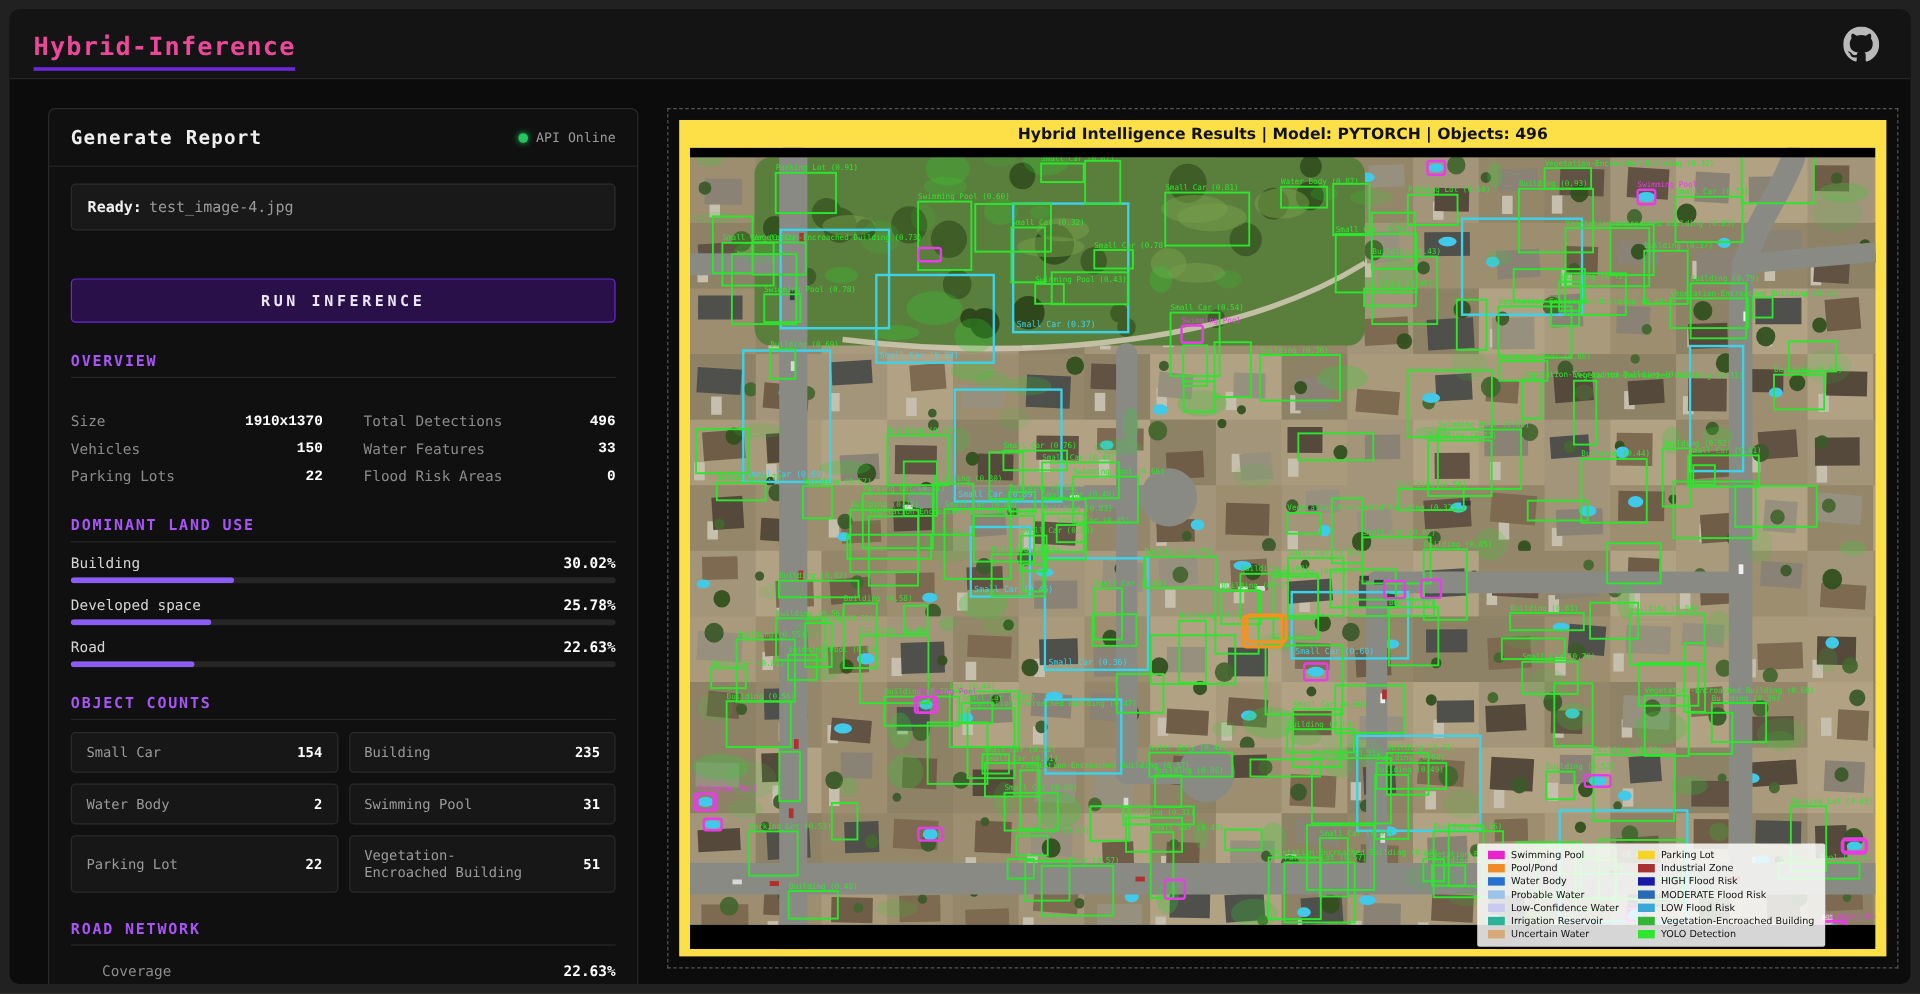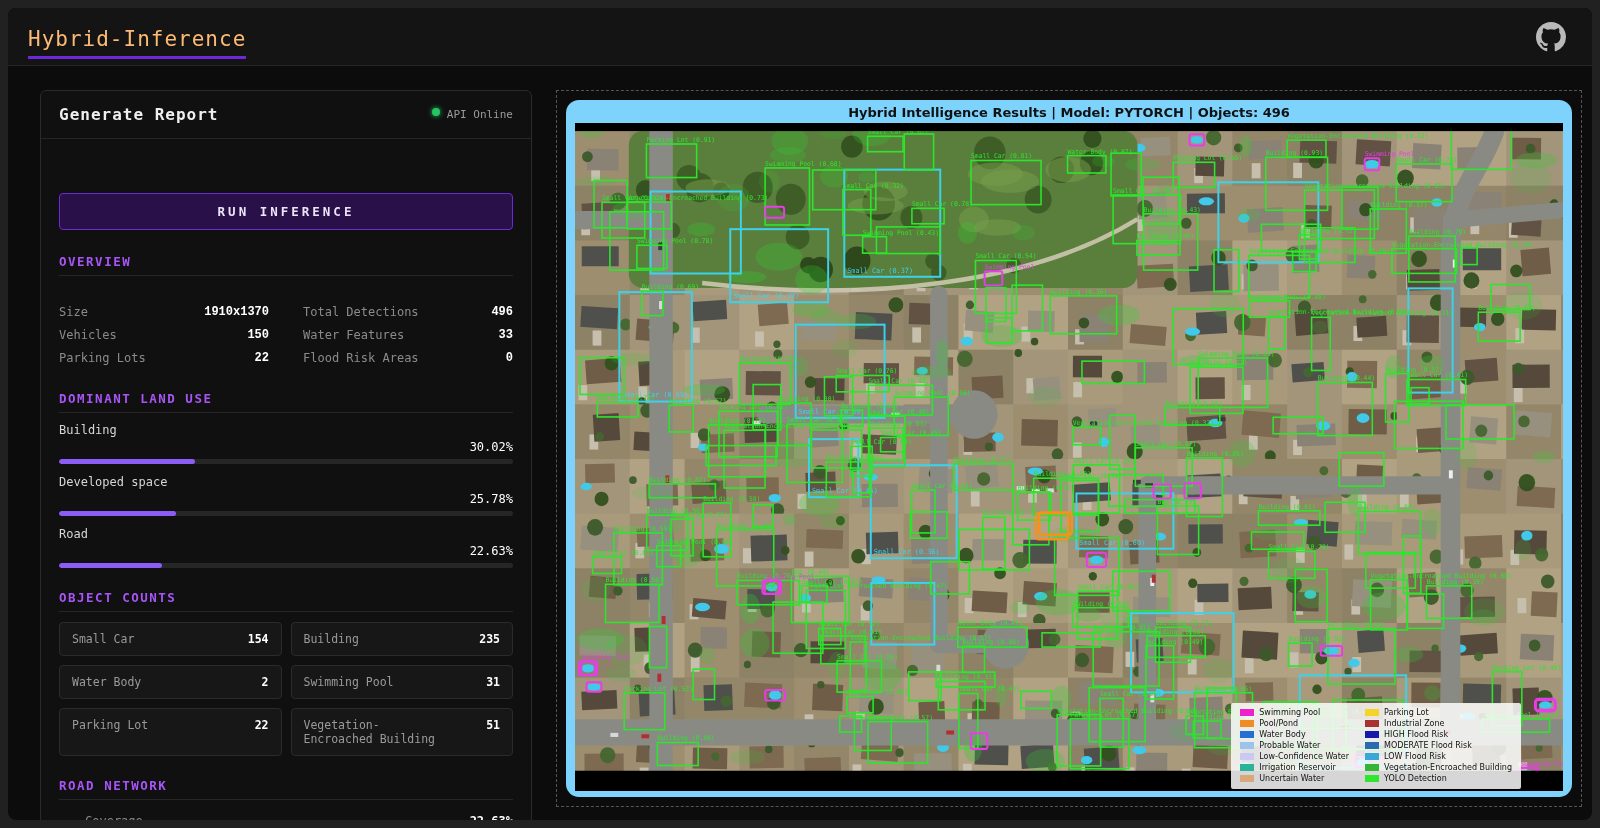--- a/index.html
+++ b/index.html
@@ -1,56 +1,56 @@
 <!DOCTYPE html>
 <html><head>
 <meta charset="utf-8">
 <style>
   * { box-sizing: border-box; margin: 0; padding: 0; }
   html,body { width:1600px; height:828px; background:#212121; font-family:"DejaVu Sans Mono", monospace; overflow:hidden; }
   .app { position:absolute; inset:8px; background:#0c0c0c; border-radius:8px; overflow:hidden; }
   
   .topbar { height:58px; background:#141414; border-bottom:1px solid #262626; display:flex; align-items:center; justify-content:space-between; padding:0 26px 0 20px; }
-  .app-title { color:#fdba74; font-size:21px; font-weight:normal; letter-spacing:1px; display:inline-block; border-bottom:3px solid #6d28d9; padding-bottom:5px; margin-top:12px; }
+  .app-title { color:#ec4899; font-size:21px; font-weight:bold; letter-spacing:1px; display:inline-block; border-bottom:3px solid #6d28d9; padding-bottom:5px; margin-top:12px; }
   .gh { width:30px; height:30px; cursor:pointer; }
   .gh svg { width:30px; height:30px; fill:#b9b9b9; }
   
   .main { display:flex; align-items:flex-start; gap:24px; padding:24px 10px 20px 32px; }
   
   .card { width:492px; background:#101010; border:1px solid #2a2a2a; border-radius:6px; flex:none; }
   .card-head { display:flex; align-items:center; justify-content:space-between; padding:14px 18px; border-bottom:1px solid #262626; }
   .card-title { color:#efefef; font-size:16px; font-weight:bold; letter-spacing:1px; }
-  .api { display:flex; align-items:flex-start; gap:7px; color:#9a9a9a; font-size:11px; }
+  .api { display:flex; align-items:center; gap:7px; color:#9a9a9a; font-size:11px; }
   .dot { width:8px; height:8px; border-radius:50%; background:#22c55e; box-shadow:0 0 5px #22c55e; display:inline-block; }
   .card-body { padding:14px 18px 18px; }
   .ready-box { background:#191919; border:1px solid #2d2d2d; border-radius:4px; padding:11px 13px; font-size:12.5px; color:#9a9a9a; margin-bottom:13px; }
   .ready-box b { color:#f0f0f0; margin-right:6px; }
   .run { display:block; width:100%; background:#2a1048; border:1px solid #6d28d9; border-radius:4px; color:#ece4f8; font-family:"DejaVu Sans Mono", monospace; font-size:12.5px; font-weight:bold; letter-spacing:3px; padding:10px 0; cursor:pointer; margin-bottom:24px;margin-top:40px; }
   h2.sec { color:#a855f7; font-size:12.5px; font-weight:bold; letter-spacing:1.5px; border-bottom:1px solid #262626; padding-bottom:6px; margin:22px 0 10px; }
   h2.sec:first-of-type { margin-top:0; }
   .stat-grid { display:grid; grid-template-columns:1fr 1fr; column-gap:34px;margin-top:24px; }
   .stat-row { display:flex; justify-content:space-between; align-items:center; height:23px; font-size:12px; }
   .stat-row .lbl { color:#8b8b8b; }
   .stat-row .val { color:#fff; font-weight:bold;font-family:Liberation Mono, monospace; }
   .lu-row { margin-bottom:11px; }
   .lu-head { display:flex; justify-content:space-between; font-size:12px; margin-bottom:5px; }
   .lu-head .lbl { color:#d6d6d6; }
-  .lu-head .val { color:#fff; font-weight:normal;margin-top:17px; }
+  .lu-head .val { color:#fff; font-weight:bold; }
   .lu-track { height:5px; background:#262626; border-radius:3px; overflow:hidden; }
   .lu-fill { height:100%; background:#8b5cf6; border-radius:3px; }
   .count-grid { display:grid; grid-template-columns:1fr 1fr; gap:9px; }
-  .count-card { background:#171717; border:1px solid #2b2b2b; border-radius:4px; padding:9px 12px; display:flex; justify-content:space-between; align-items:flex-start; font-size:11.5px; }
+  .count-card { background:#171717; border:1px solid #2b2b2b; border-radius:4px; padding:9px 12px; display:flex; justify-content:space-between; align-items:center; font-size:11.5px; }
   .count-card .lbl { color:#9a9a9a; }
   .count-card .val { color:#fff; font-weight:bold;margin-left:45px; }
   .rn-row { display:flex; justify-content:space-between; align-items:center; height:21px; font-size:12px;margin-left:26px; }
   .rn-row .lbl { color:#8b8b8b; }
   .rn-row .val { color:#fff; font-weight:bold; }
   
   .viz { flex:1; height:717px; border:1px dashed #555; padding:9px; background:#0c0c0c; }
-  .figure { width:100%; height:100%; background:#7dd3fc; display:flex; flex-direction:column;border-radius:13px; }
+  .figure { width:100%; height:100%; background:#fde047; display:flex; flex-direction:column; }
   .fig-title { text-align:center; color:#111; font-family:"DejaVu Sans", sans-serif; font-weight:bold; font-size:13px; padding:5px 0 3px; flex:none; }
   .scene-wrap { position:relative; flex:1; margin:0 9px 6px; overflow:hidden; }
   .scene-wrap svg { width:100%; height:100%; display:block; }
   .legend { position:absolute; right:42px; bottom:2px; background:rgba(255,255,255,.84); padding:5px 9px 6px; display:flex; gap:16px; border-radius:2px; }
   .leg-col { display:flex; flex-direction:column; gap:2px; }
   .leg-row { display:flex; align-items:center; gap:5px; }
   .leg-sw { width:14px; height:7px; flex:none; }
   .leg-lb { font-family:"DejaVu Sans", sans-serif; font-size:8px; color:#111; white-space:nowrap; }
 </style>
 </head>
@@ -69,20 +69,23 @@
   <main class="main">
     <section class="card">
       <div class="card-head">
         <span class="card-title">Generate Report</span>
         <span class="api">
           <i class="dot"></i>
           <span>API Online</span>
         </span>
       </div>
       <div class="card-body">
+        <div class="ready-box">
+          <b>Ready:</b><span>test_image-4.jpg</span>
+        </div>
         <button class="run">RUN INFERENCE</button>
 
         <h2 class="sec">OVERVIEW</h2>
         <div class="stat-grid" id="overview-stats">
             <div class="stat-row">
               <span class="lbl">Size</span>
               <span class="val">1910x1370</span>
             </div>
             <div class="stat-row">
               <span class="lbl">Total Detections</span>

